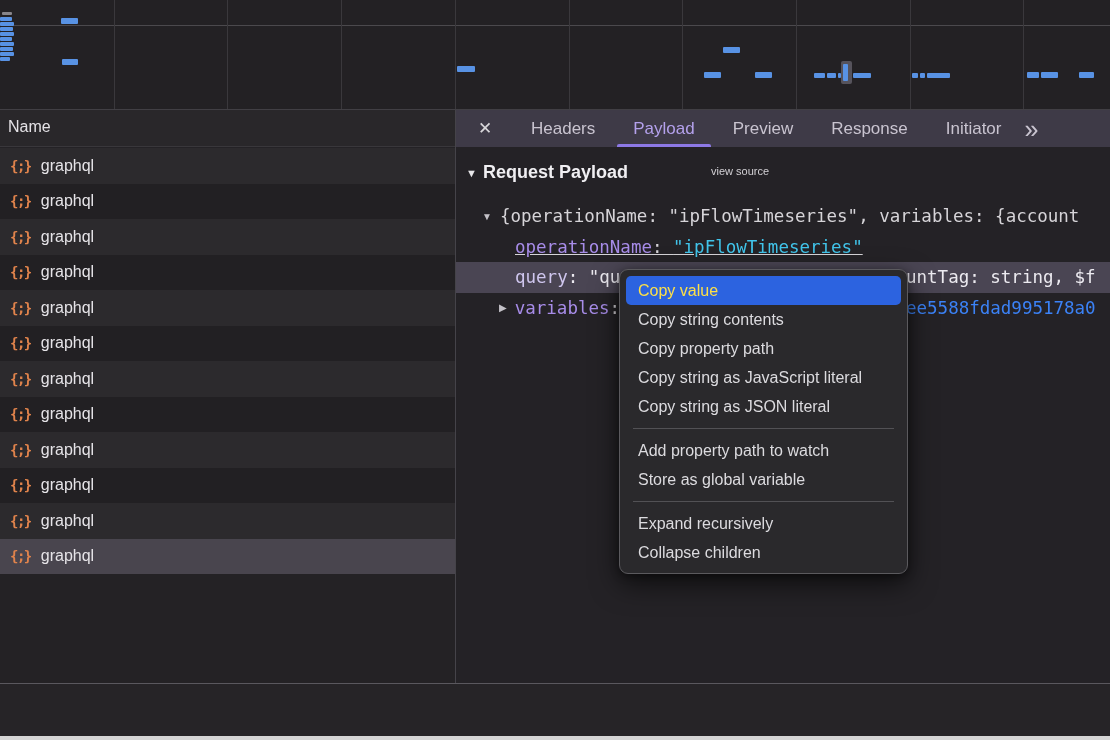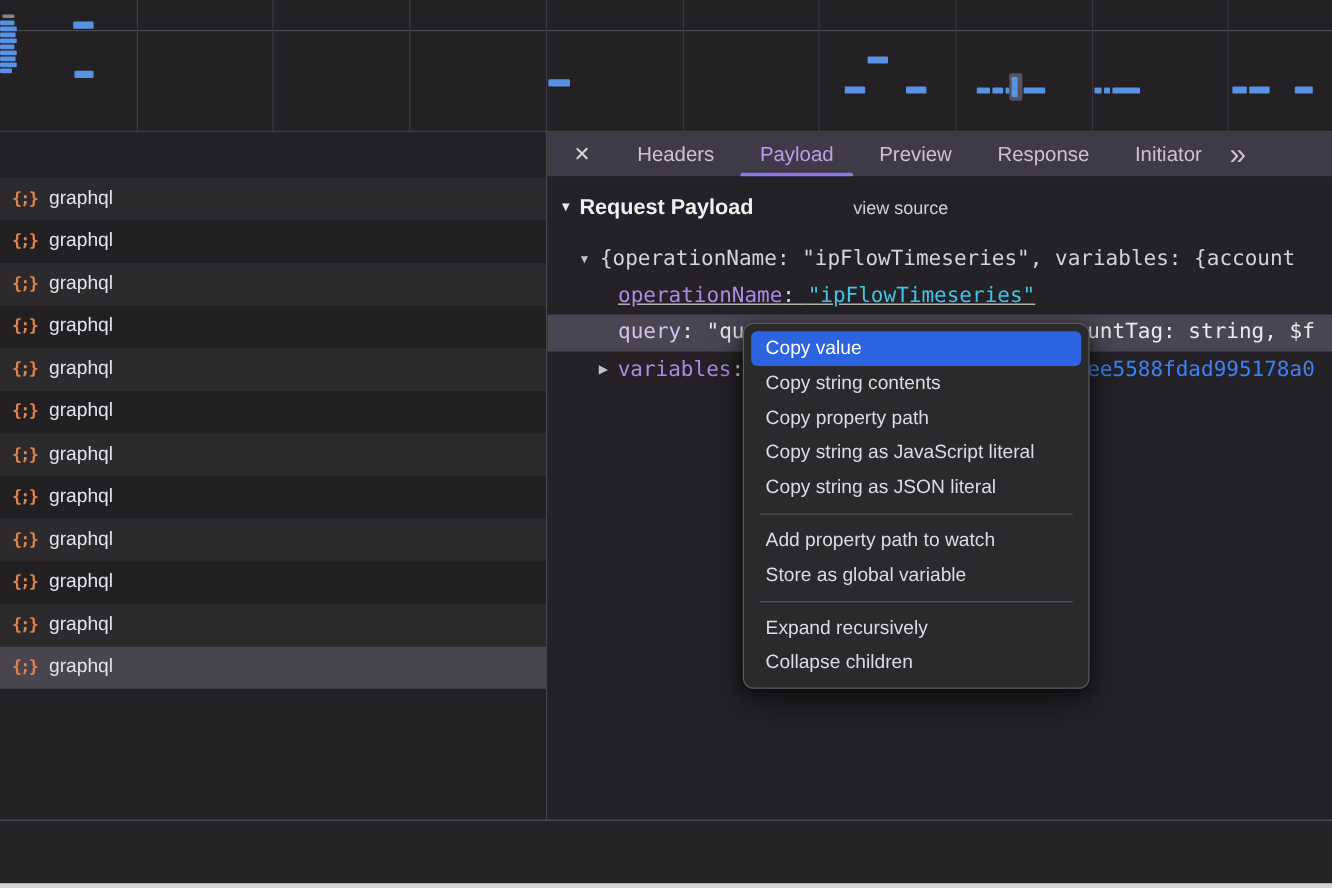--- a/index.html
+++ b/index.html
@@ -46,21 +46,21 @@
   .tab.active::after{content:"";position:absolute;left:-16px;right:-16px;bottom:0;height:3px;
                      background:#8d79e6;border-radius:2px 2px 0 0;}
   .more{color:#c9c4d0;font-size:25px;line-height:20px;margin-left:4px;}
 
   
   .payload-pane{position:absolute;left:456px;top:147px;width:654px;height:536px;
                 background:#242226;overflow:hidden;}
   .section-row{position:absolute;left:10px;top:15px;display:flex;align-items:center;}
   .section-row .tri{font-size:11px;color:#e8e7ea;}
   .sec-title{font-weight:bold;font-size:18px;color:#f0eff2;margin-left:6px;}
-  .view-source{position:absolute;left:255px;top:18px;font-size:15px;color:#d2d0d4;}
+  .view-source{position:absolute;left:255px;top:18px;font-size:11px;color:#d2d0d4;}
   .tree{position:absolute;left:0;top:54px;right:0;font-family:"DejaVu Sans Mono",monospace;
         font-size:17.5px;color:#d6d4d8;}
   .t-row{height:30.5px;display:flex;align-items:center;position:relative;white-space:pre;}
   .t-row .tri{font-family:"Liberation Sans",sans-serif;font-size:10px;color:#c4c2c8;margin-right:8px;}
   .t-root{padding-left:26px;}
   .t-op{padding-left:59px;text-decoration:underline;}
   .t-query{padding-left:59px;background:#4a4553;color:#eceaf0;}
   .t-vars{padding-left:43px;}
   .key{color:#a78ce8;}
   .key::after{content:": ";color:#d6d4d8;}
@@ -70,21 +70,21 @@
   .frag{position:absolute;left:450px;top:50%;transform:translateY(-50%);}
   .t-query .frag{color:#eceaf0;}
   .t-vars .frag{color:#3b82f6;text-align:right;}
 
   
   .context-menu{position:absolute;left:619px;top:269px;width:289px;background:#2a292c;
                 border:1px solid #5b5a5e;border-radius:9px;padding:6px 0;box-sizing:border-box;
                 box-shadow:0 10px 28px rgba(0,0,0,.6),0 2px 8px rgba(0,0,0,.4);z-index:10;}
   .menu-item{height:29px;line-height:29px;padding-left:12px;margin:0 6px;font-size:16px;
              color:#dcdbdf;border-radius:5px;white-space:nowrap;}
-  .menu-item.hl{background:#2c63e0;color:#ffffff;}
+  .menu-item.hl{background:#2c63e0;color:#fde047;}
   .menu-divider{height:1px;background:#525155;margin:7px 13px;}
 </style>
 </head>
 <body>
 
 <div class="screen">
 
   <div class="overview">
     <div class="overview-hline"></div>
   <div class="gridline" style="left: 114px;"></div>
@@ -119,20 +119,23 @@
       <div class="bar blue" style="left: 912px; top: 73px; width: 6px; height: 5px;"></div>
       <div class="bar blue" style="left: 920px; top: 73px; width: 5px; height: 5px;"></div>
       <div class="bar blue" style="left: 927px; top: 73px; width: 23px; height: 5px;"></div>
       <div class="bar blue" style="left: 1027px; top: 72px; width: 12px; height: 6px;"></div>
       <div class="bar blue" style="left: 1041px; top: 72px; width: 17px; height: 6px;"></div>
       <div class="bar blue" style="left: 1079px; top: 72px; width: 15px; height: 6px;"></div>
       <div class="sel-box" style="left: 841px; top: 61px; width: 11px; height: 23px;"></div>
       <div class="sel-bar" style="left: 843px; top: 64px; width: 5px; height: 17px;"></div>
     </div>
 
+  <div class="name-header">
+    <span>Name</span>
+  </div>
   <div class="list">
       <div class="net-row odd">
         <span class="net-icon">{;}</span>
         <span class="net-label">graphql</span>
       </div>
       <div class="net-row even">
         <span class="net-icon">{;}</span>
         <span class="net-label">graphql</span>
       </div>
       <div class="net-row odd">

